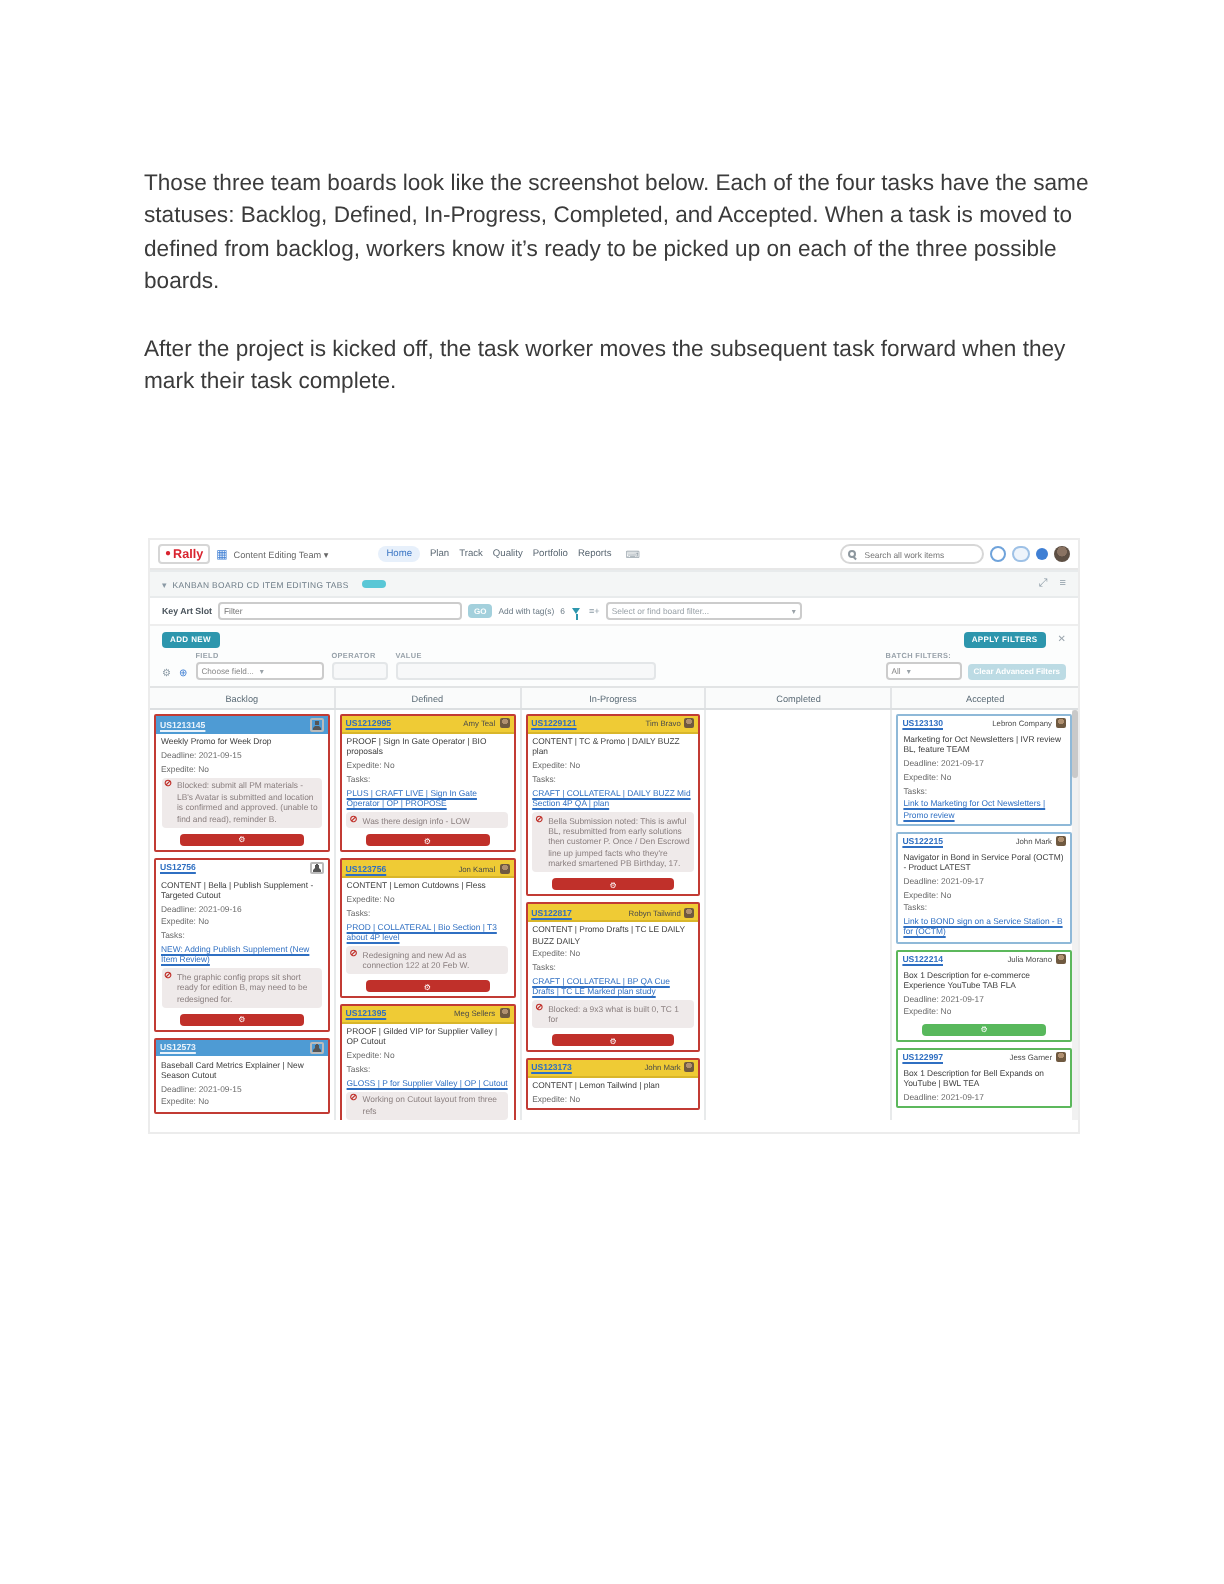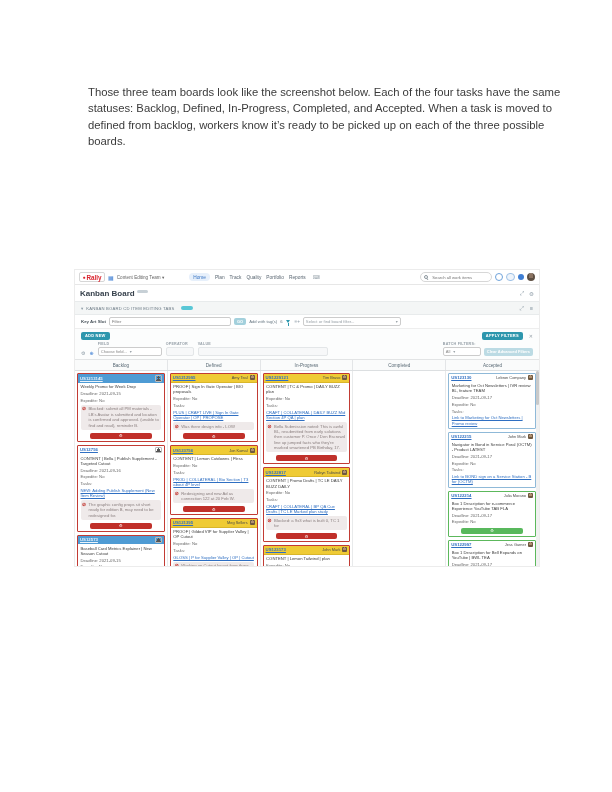--- a/index.html
+++ b/index.html
@@ -1,18 +1,18 @@
 <!DOCTYPE html>
 <html><head>
 <meta charset="utf-8">
 <style>
   html,body{margin:0;padding:0;}
   body{width:612px;height:792px;background:#ffffff;position:relative;
        font-family:"Liberation Sans", sans-serif;overflow:hidden;}
-  .doc-text{position:absolute;left:88px;top:84px;width:474px;color:#3b3b3b;
+  .doc-text{position:absolute;left:72px;top:84px;width:474px;color:#3b3b3b;
             font-size:11.3px;line-height:16.4px;}
   .doc-text p{margin:0 0 17px 0;}
   
   .shot{position:absolute;left:75px;top:270px;width:464px;height:296px;background:#fff;
         box-shadow:0 0 0 1px #ececec;overflow:hidden;font-size:5px;color:#555;}
   .spacer{flex:1;}
   
   .topbar{height:14px;display:flex;align-items:center;gap:3px;padding:0 4px;
           border-bottom:1px solid #e7e7e7;background:#fff;}
   .logo{display:inline-flex;align-items:center;gap:1px;border:1px solid #d6d6d6;border-radius:2px;
@@ -118,20 +118,21 @@
   .cbar.red{background:#c0302a;}
   .cbar.green{background:#58b85c;}
   .board-scroll{position:absolute;right:0;top:0;width:3px;height:100%;background:#f1f1f1;}
   .board-scroll .thumb{width:3px;height:34px;background:#c9c9c9;border-radius:2px;}
 </style>
 </head>
 <body>
 
 <div class="doc-text">
   <p>Those three team boards look like the screenshot below. Each of the four tasks have the same statuses: Backlog, Defined, In-Progress, Completed, and Accepted. When a task is moved to defined from backlog, workers know it’s ready to be picked up on each of the three possible boards.</p>
+  <p>After the project is kicked off, the task worker moves the subsequent task forward when they mark their task complete.</p>
 </div>
 
 <div class="shot">
 
   <div class="topbar">
     <span class="logo">
         <span class="logo-dot">●</span>
         <span>Rally</span>
       </span>
     <span class="grid-ic">▦</span>
@@ -148,27 +149,20 @@
     <span class="search">
       <span class="mag"></span>
       <input placeholder="Search all work items" style="">
     </span>
     <span class="circle-ic c1"></span>
     <span class="circle-ic c2"></span>
     <span class="circle-ic c3"></span>
     <span class="avatar-top"></span>
   </div>
 
-  <div class="titlerow">
-    <span class="ptitle">Kanban Board</span>
-    <span class="title-badge"></span>
-    <span class="spacer"></span>
-    <span class="t-ic">⤢</span>
-    <span class="t-ic">⚙</span>
-  </div>
 
   <div class="subhead">
     <span class="caret">▾</span>
     <span class="sublabel">KANBAN BOARD CD ITEM EDITING TABS</span>
     <span class="teal-badge"></span>
     <span class="spacer"></span>
     <span class="t-ic">⤢</span>
     <span class="t-ic">≡</span>
   </div>
 

